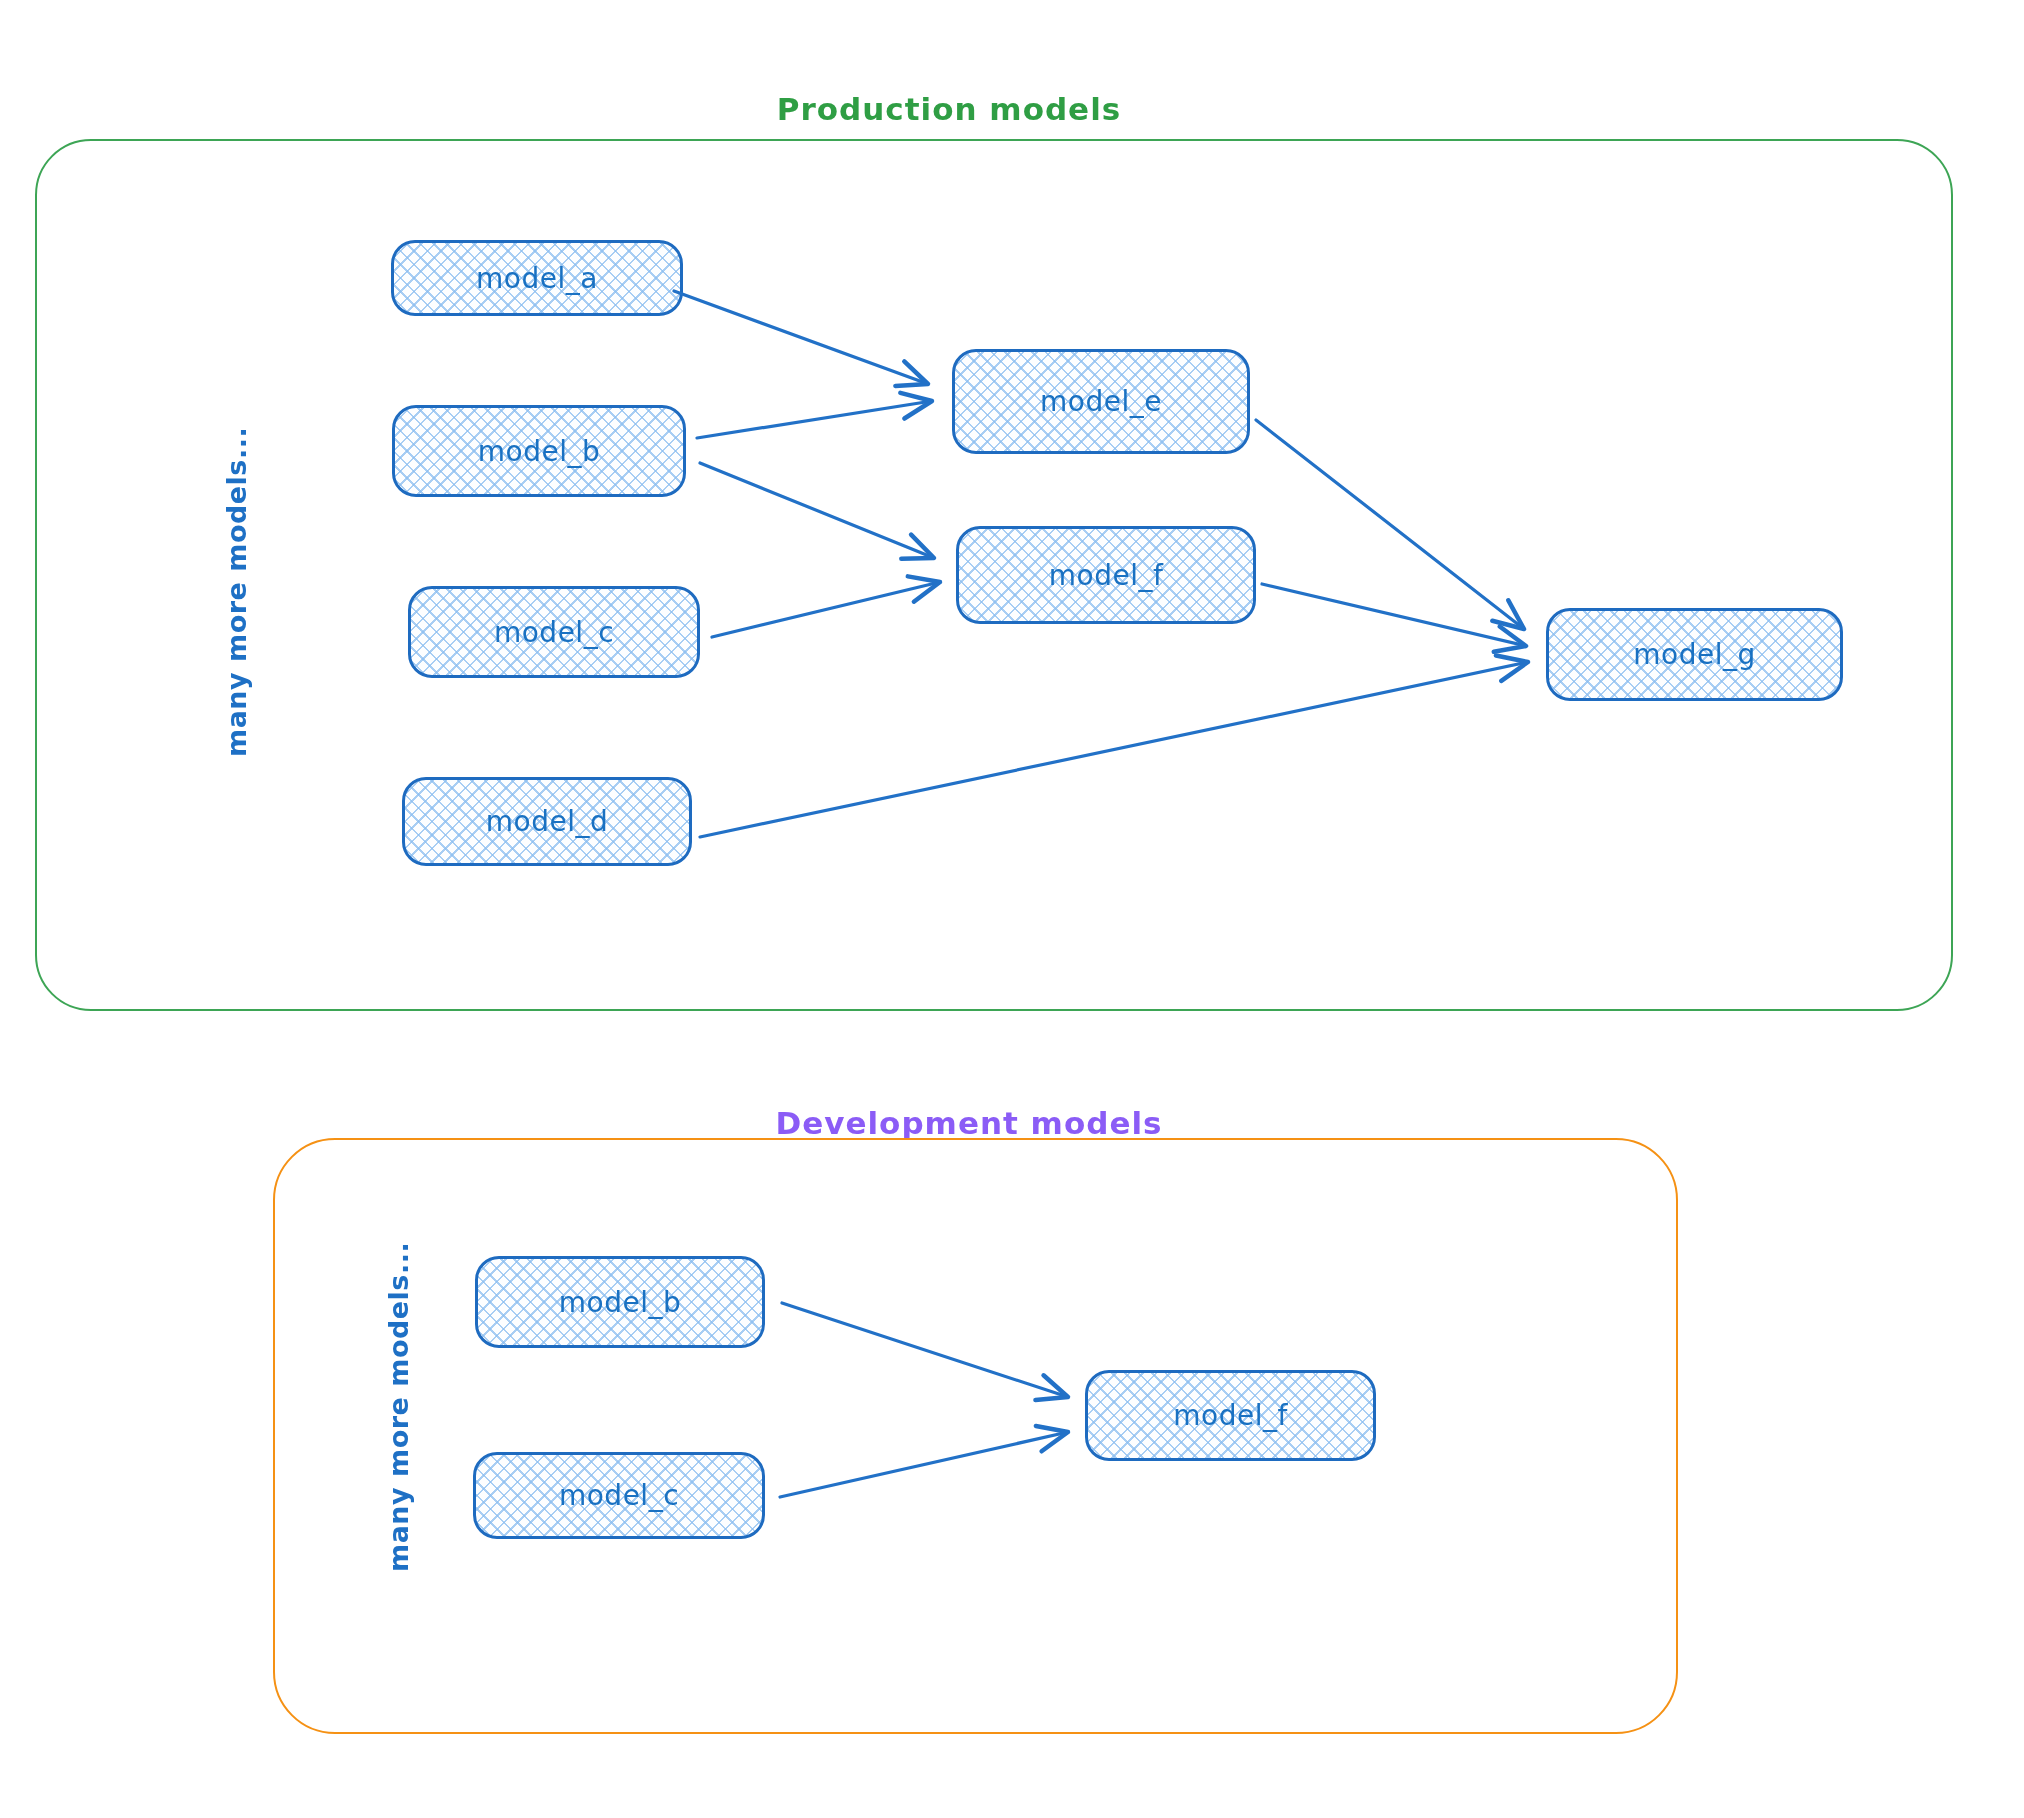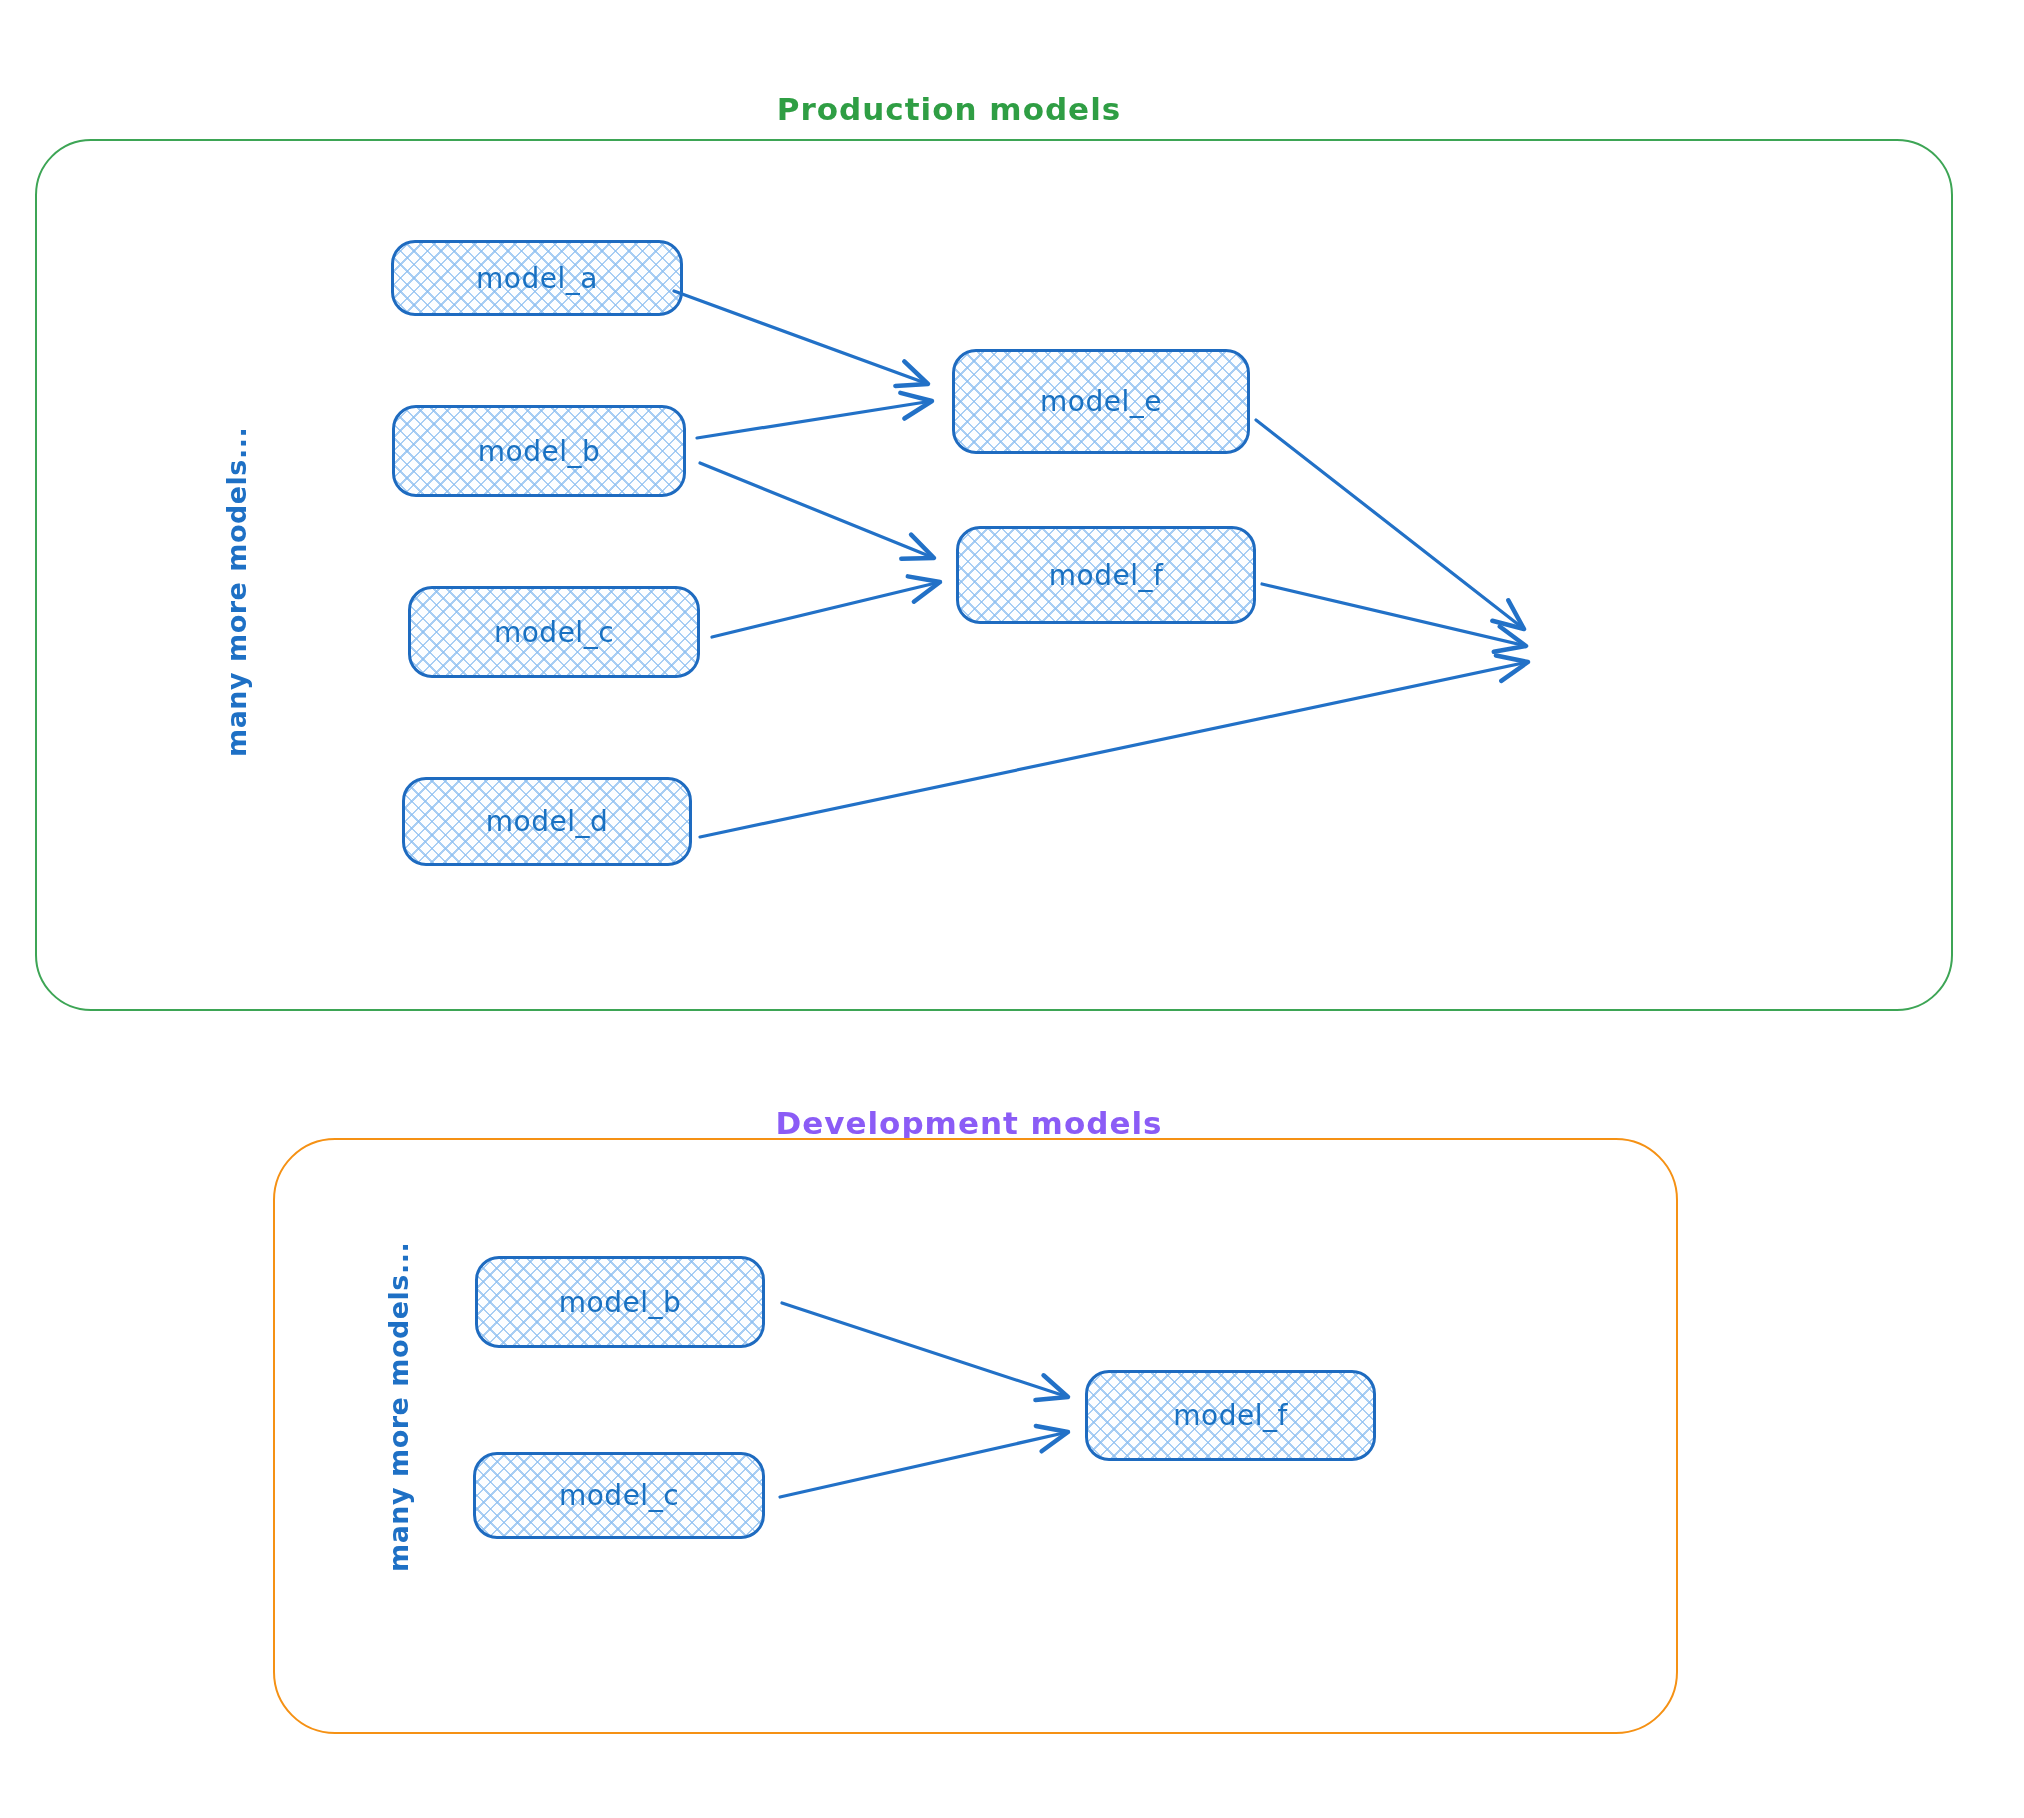--- a/index.html
+++ b/index.html
@@ -110,20 +110,23 @@
   </div>
   <div class="node n-pd">
     <span>model_d</span>
   </div>
   <div class="node n-pe">
     <span>model_e</span>
   </div>
   <div class="node n-pf">
     <span>model_f</span>
   </div>
+  <div class="node n-pg">
+    <span>model_g</span>
+  </div>
 
   <div class="group-title development">Development models</div>
 
   <div class="frame development"></div>
 
   <div class="side-label development">many more models...</div>
 
   <div class="node n-db">
     <span>model_b</span>
   </div>

